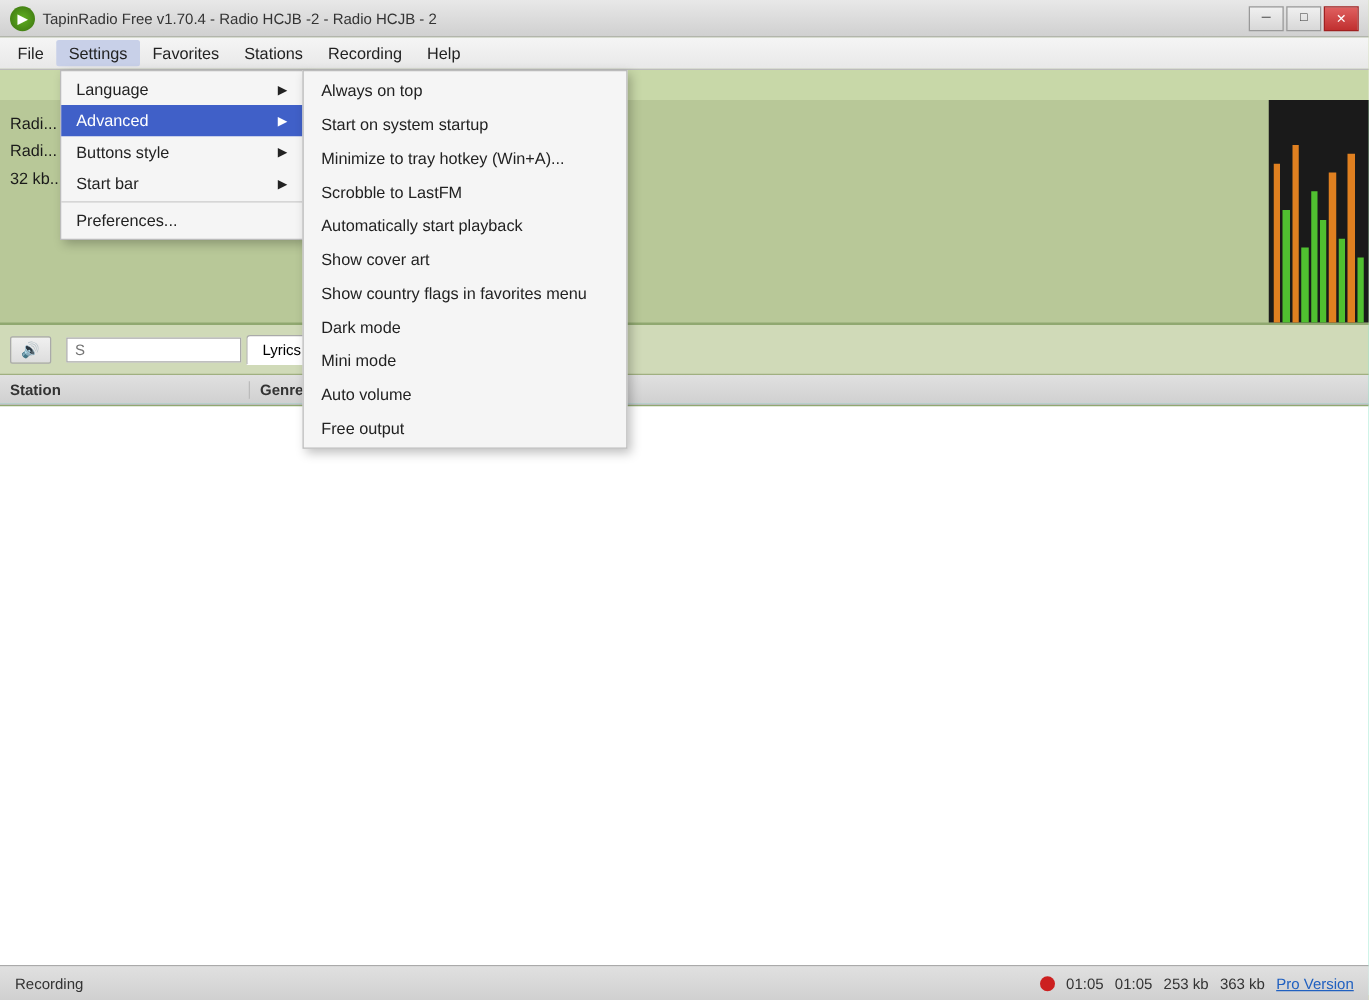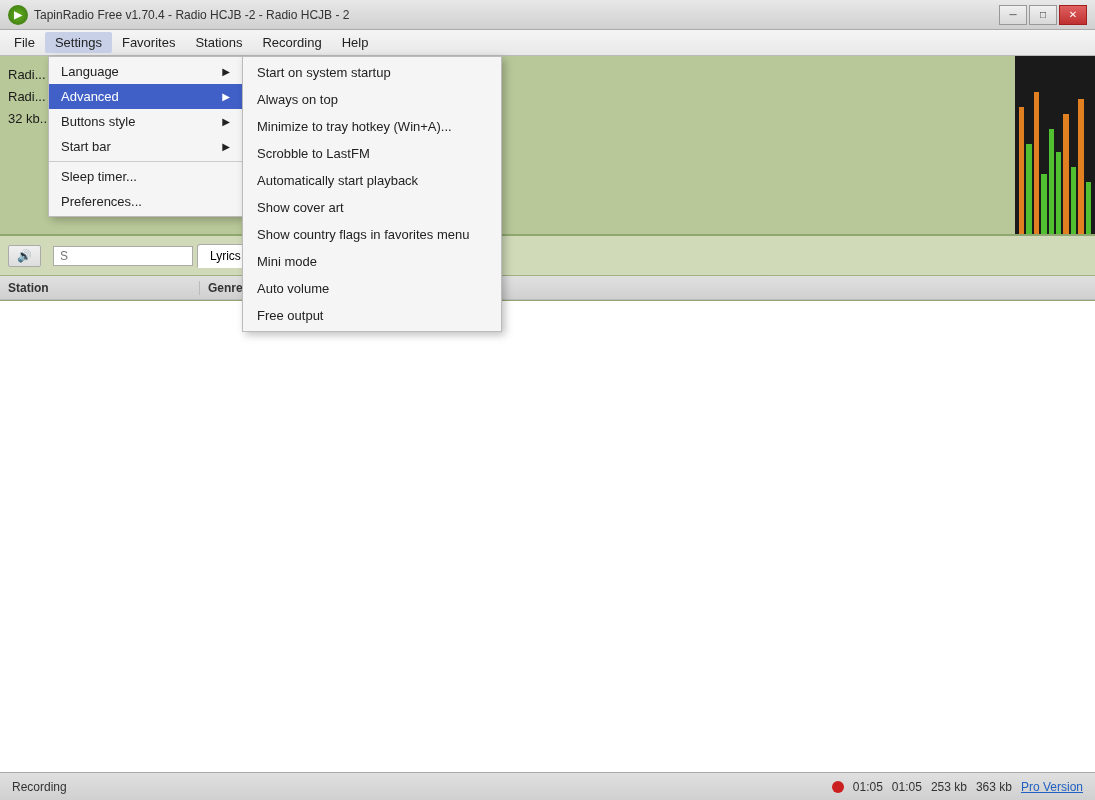--- a/index.html
+++ b/index.html
@@ -82,20 +82,21 @@
       color: #222;
     }
     .menu-item.active { background: #c8d0e8; }
 
     
     .app-area {
       background: #5eead4;
       display: flex;
       flex-direction: column;
       height: calc(800px - 30px - 26px - 28px);
+      margin-top: 24px;
     }
 
     
     .top-info {
       background: #b8c898;
       height: 180px;
       display: flex;
       position: relative;
       border-bottom: 2px solid #90a870;
     }
@@ -351,50 +352,50 @@
   <div class="dd-item">
     <span>Buttons style</span>
     <span class="arrow">▶</span>
   </div>
   <div class="dd-item">
     <span>Start bar</span>
     <span class="arrow">▶</span>
   </div>
   <div class="dd-separator"></div>
   <div class="dd-item">
-    <span>Sleep timer...</span>
-  </div>
-  <div class="dd-item">
     <span>Preferences...</span>
   </div>
 </div>
 
 <div class="advanced-submenu">
   <div class="adv-item">
+    <span>Always on top</span>
+  </div>
+  <div class="adv-item">
     <span>Start on system startup</span>
   </div>
   <div class="adv-item">
-    <span>Always on top</span>
-  </div>
-  <div class="adv-item">
     <span>Minimize to tray hotkey (Win+A)...</span>
   </div>
   <div class="adv-item">
     <span>Scrobble to LastFM</span>
   </div>
   <div class="adv-item">
     <span>Automatically start playback</span>
   </div>
   <div class="adv-item">
     <span>Show cover art</span>
   </div>
   <div class="adv-item">
     <span>Show country flags in favorites menu</span>
   </div>
   <div class="adv-item">
+    <span>Dark mode</span>
+  </div>
+  <div class="adv-item">
     <span>Mini mode</span>
   </div>
   <div class="adv-item">
     <span>Auto volume</span>
   </div>
   <div class="adv-item">
     <span>Free output</span>
   </div>
 </div>
 

